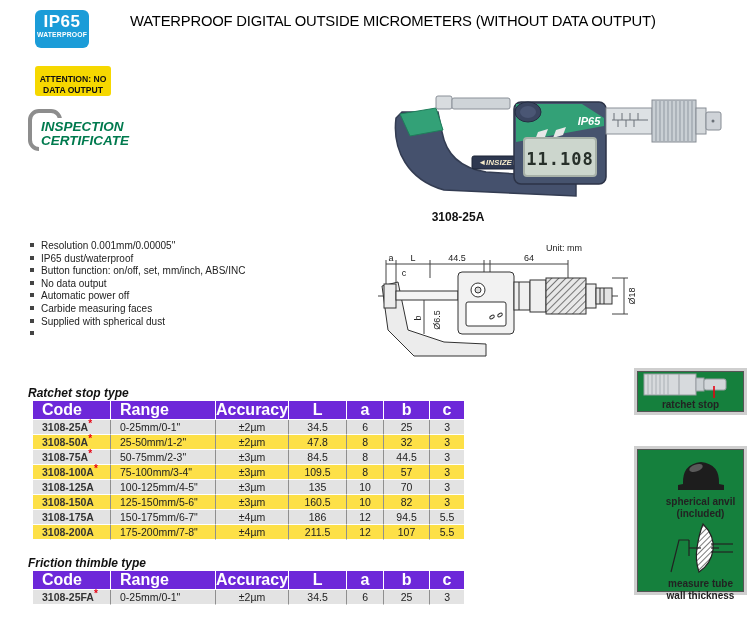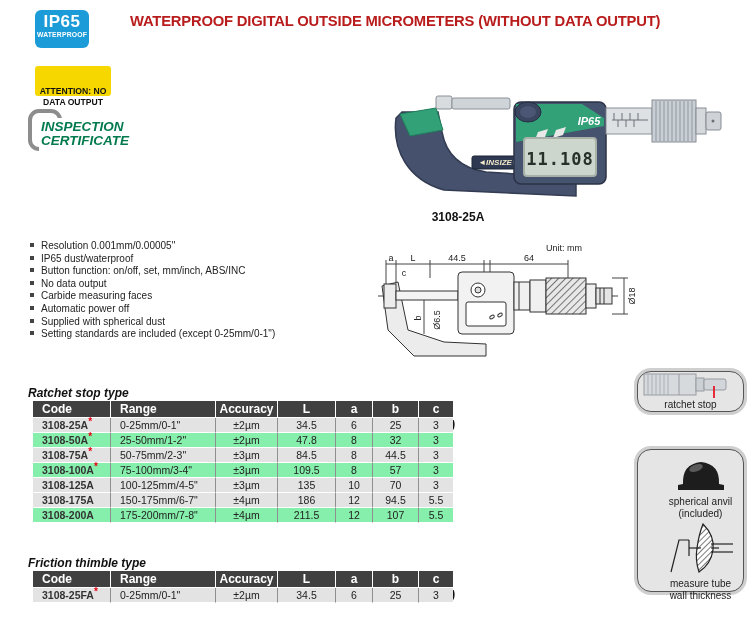--- a/index.html
+++ b/index.html
@@ -7,25 +7,25 @@
   .page { position:relative; width:750px; height:617px; background:#fff; overflow:hidden; }
 
   
   .ip65-badge { position:absolute; left:35px; top:10px; width:54px; height:38px;
     background:#1b9cd8; border-radius:6px; color:#fff; text-align:center; padding-top:3px; }
   .ip65-badge .big { font-size:17px; font-weight:bold; line-height:18px; letter-spacing:.5px; }
   .ip65-badge .small { font-size:6.8px; font-weight:bold; letter-spacing:.2px; }
 
   .attention-badge { position:absolute; left:35px; top:66px; width:76px; height:30px;
     background:#f6d800; border-radius:3px; color:#111; text-align:center;
-    font-size:8.6px; font-weight:bold; line-height:11px; padding-top:20px; }
+    font-size:8.6px; font-weight:bold; line-height:11px; padding-top:8px; }
 
   
   .page-title { position:absolute; left:130px; top:13px; width:615px;
-    font-size:14.8px; font-weight:bold; color:#b91c1c; letter-spacing:-0.2px; }
+    font-size:14.8px; font-weight:normal; color:#000000; letter-spacing:-0.2px; }
 
   
   .inspect-logo { position:absolute; left:24px; top:106px; }
 
   
   .product-photo { position:absolute; left:386px; top:80px; }
   .model-label { position:absolute; left:398px; top:210px; width:120px; text-align:center;
     font-size:12px; font-weight:bold; color:#111; }
 
   
@@ -34,38 +34,38 @@
   .features li .bullet { position:absolute; left:0; top:3px; width:4px; height:4px; background:#444; }
 
   
   .dim-diagram { position:absolute; left:372px; top:238px;text-decoration:underline; }
 
   
   .tbl-head { position:absolute; width:427px; left:28px;font-style:italic; }
   .tbl-head .t { font-size:12px; font-weight:bold; color:#111; float:left; }
   .tbl-head .u { font-size:12px; font-weight:bold; color:#111; float:right;margin-top:32px; }
   .spec-table { position:absolute; left:33px; border-collapse:separate; border-spacing:0; table-layout:fixed; }
-  .spec-table th { background:#404040; color:#fff; font-size:12px; font-weight:bold;
+  .spec-table th { background:#6d28d9; color:#fff; font-size:16px; font-weight:bold;
     height:17px; border-right:1px solid #fff; border-bottom:1px solid #fff; }
   .spec-table th:last-child { border-right:none; }
   .spec-table th.al, .spec-table td.al { text-align:left; padding-left:9px; }
   .spec-table td { font-size:10.5px; color:#222; text-align:center; height:15px;
     border-right:1px solid #8f8f8f; border-bottom:1px solid #fff; }
   .spec-table td:last-child { border-right:none; }
   .spec-table tr.gray td { background:#e3e3e3; }
-  .spec-table tr.white td { background:#86efac; }
+  .spec-table tr.white td { background:#fde047; }
   .spec-table td.code { font-weight:bold; color:#333; }
   .star { color:#e60012; font-weight:bold; font-size:10px; vertical-align:super; line-height:0; }
 
   .c-code{width:78px;} .c-range{width:105px;} .c-acc{width:62px;}
   .c-l{width:58px;} .c-a{width:37px;} .c-b{width:46px;} .c-c{width:34px;}
 
   
-  .side-box { position:absolute; background:#e5e5e5; border:1px solid #555; border-radius:14px;
-    box-shadow:0 0 0 3px #cfcfcf; }
+  .side-box { position:absolute; background:#15803d; border:1px solid #555; border-radius:0;
+    box-shadow:0 0 0 3px #cfcfcf;font-weight:bold; }
   .box-ratchet { left:637px; top:371px; width:107px; height:41px; text-align:center; }
   .box-anvil { left:637px; top:449px; width:107px; height:143px; text-align:center;padding-left:20px; }
   .side-box .cap { font-size:10px; color:#222; line-height:11.5px; }
   .box-ratchet .cap { margin-top:-3px; }
 </style>
 </head>
 <body>
 
 <div class="page">
 
@@ -144,24 +144,24 @@
       <circle cx="327" cy="41" r="1.5" fill="#6b7178"></circle>
     </svg>
   </div>
   <div class="model-label">3108-25A</div>
 
   <ul class="features">
     <li><span class="bullet"></span><span>Resolution 0.001mm/0.00005"</span></li>
     <li><span class="bullet"></span><span>IP65 dust/waterproof</span></li>
     <li><span class="bullet"></span><span>Button function: on/off, set, mm/inch, ABS/INC</span></li>
     <li><span class="bullet"></span><span>No data output</span></li>
+    <li><span class="bullet"></span><span>Automatic power off</span></li>
     <li><span class="bullet"></span><span>Carbide measuring faces</span></li>
-    <li><span class="bullet"></span><span>Automatic power off</span></li>
     <li><span class="bullet"></span><span>Supplied with spherical dust</span></li>
-    <li><span class="bullet"></span><span>Setting standards are included (except 0-25mm/0-1")</span></li>
+    <li><span class="bullet"></span></li>
   </ul>
 
   <div class="dim-diagram">
     <svg width="272" height="124" viewBox="0 0 272 124">
       <defs>
         <pattern id="xh" width="5" height="5" patternUnits="userSpaceOnUse" patternTransform="rotate(45)">
           <rect width="5" height="5" fill="#e8e8e8"></rect>
             <line x1="0" y1="0" x2="0" y2="5" stroke="#444" stroke-width="1.4"></line>
         </pattern>
       </defs>
@@ -281,20 +281,29 @@
     </tr>
     <tr class="gray">
       <td class="code al"><span>3108-125A</span><span class="star"></span></td>
       <td class="al">100-125mm/4-5"</td>
       <td>±3µm</td>
       <td>135</td>
       <td>10</td>
       <td>70</td>
       <td>3</td>
     </tr>
+    <tr class="white">
+      <td class="code al"><span>3108-150A</span><span class="star"></span></td>
+      <td class="al">125-150mm/5-6"</td>
+      <td>±3µm</td>
+      <td>160.5</td>
+      <td>10</td>
+      <td>82</td>
+      <td>3</td>
+    </tr>
     <tr class="gray">
       <td class="code al"><span>3108-175A</span><span class="star"></span></td>
       <td class="al">150-175mm/6-7"</td>
       <td>±4µm</td>
       <td>186</td>
       <td>12</td>
       <td>94.5</td>
       <td>5.5</td>
     </tr>
     <tr class="white">

